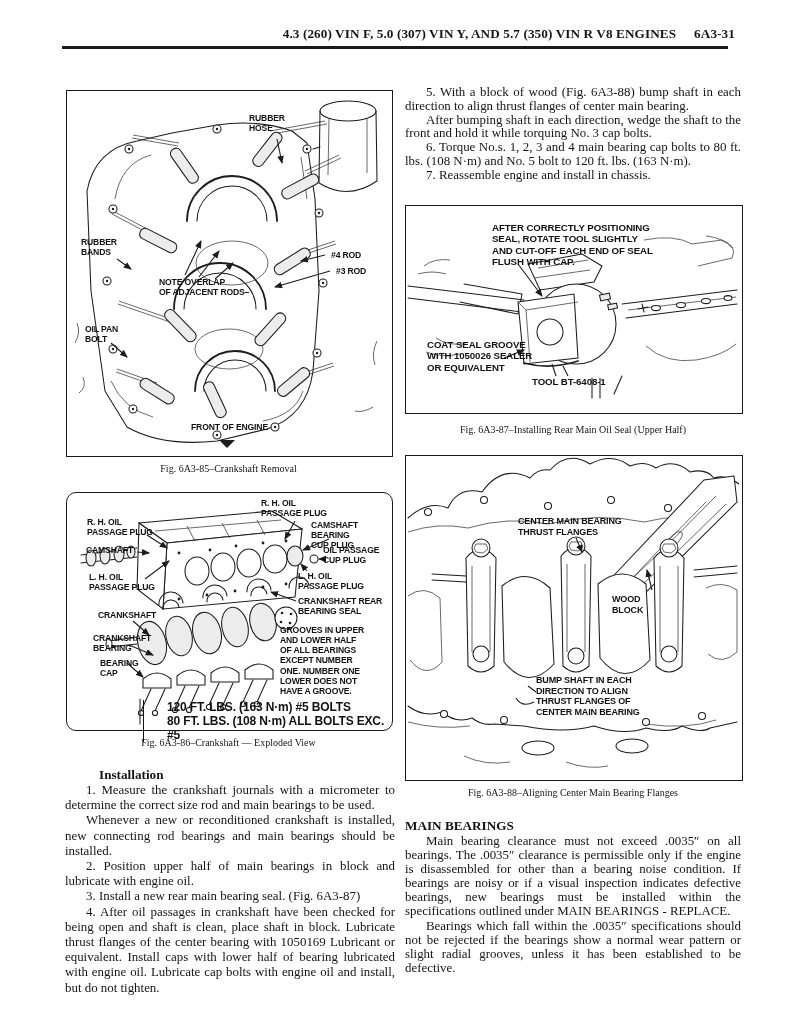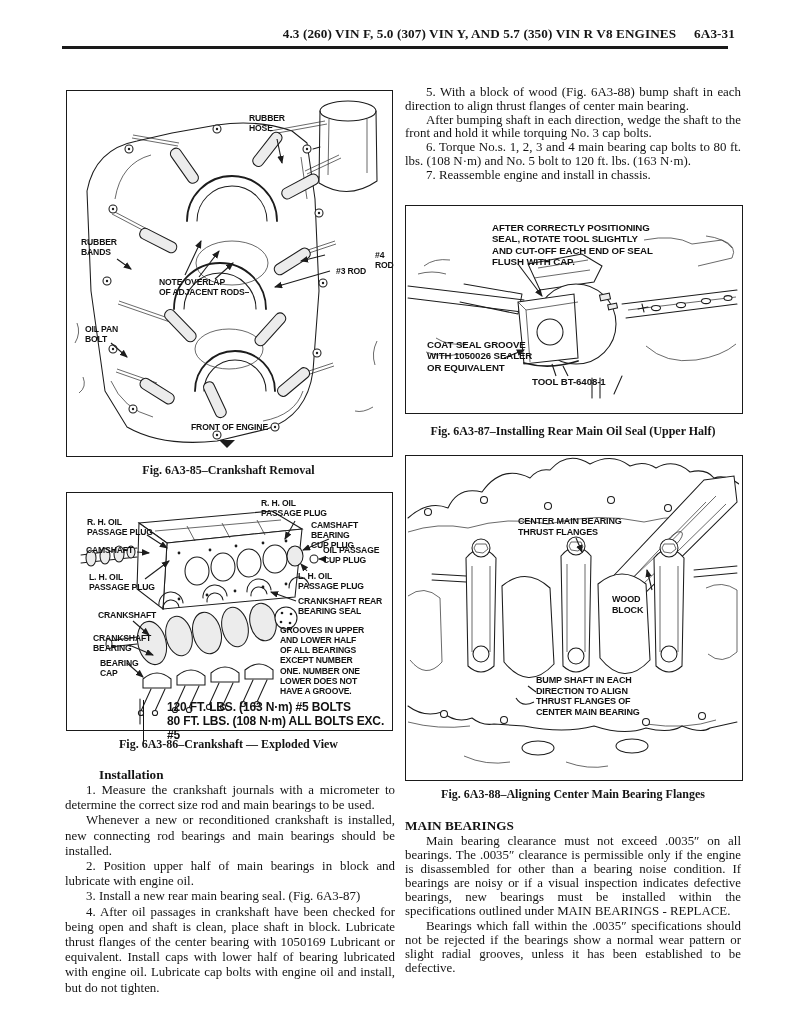--- a/index.html
+++ b/index.html
@@ -8,21 +8,21 @@
   .header{position:absolute;top:26px;right:56px;display:flex;gap:18px;
           font-weight:bold;font-size:13.2px;letter-spacing:.1px;}
   .rule{position:absolute;top:46px;left:62px;width:666px;height:2.6px;background:#1a1a1a;}
   .figbox{position:absolute;border:1.7px solid #1a1a1a;background:#fff;}
   .figbox svg{position:absolute;left:0;top:0;}
   .lbl{position:absolute;font-family:"Liberation Sans",sans-serif;font-weight:bold;
        font-size:8.6px;line-height:1.18;letter-spacing:-.15px;white-space:pre-line;color:#111;}
   .lbl.big{font-size:9.7px;letter-spacing:-.1px;}
   .lbl.center{text-align:center;}
   .lbl.bar{border-left:1.2px solid #111;padding-left:23px;font-size:12px;}
-  .caption{position:absolute;font-weight:bold;font-size:12px;text-align:center;color:#141414;}
+  .caption{position:absolute;font-weight:normal;font-size:10px;text-align:center;color:#141414;}
   .sechead{position:absolute;font-weight:bold;font-size:13.2px;color:#141414;}
   .bodytext{position:absolute;font-size:12.9px;color:#141414;}
   .bodytext p{margin:0;text-indent:21px;text-align:justify;}
   .steps{line-height:13.8px;}
   .install{line-height:15.2px;}
   .mainb{line-height:14.1px;}
   .s{fill:none;stroke:#1c1c1c;stroke-width:1.05;stroke-linecap:round;stroke-linejoin:round;}
   .s2{fill:none;stroke:#1c1c1c;stroke-width:1.8;stroke-linecap:round;}
   .thin{fill:none;stroke:#2a2a2a;stroke-width:.7;}
   .f{fill:#ececec;stroke:#1c1c1c;stroke-width:1.05;}
@@ -130,31 +130,31 @@
         <path d="M132,186 L152,160"></path>
         <path d="M148,188 L166,172"></path>
         <path d="M44,252 L60,266"></path>
       </g>
       <polygon points="152,349 168,349 160,357" fill="#1c1c1c"></polygon>
     </svg>
     <div class="lbl" style="left:182px;top:22px;">RUBBER
 HOSE</div>
     <div class="lbl" style="left:14px;top:146px;">RUBBER
 BANDS</div>
-    <div class="lbl" style="left:264px;top:159px;margin-left:44px;">#4 ROD</div>
+    <div class="lbl" style="left:264px;top:159px;">#4 ROD</div>
     <div class="lbl" style="left:269px;top:175px;text-align:center;">#3 ROD</div>
     <div class="lbl" style="left:92px;top:186px;">NOTE OVERLAP
 OF ADJACENT RODS–</div>
     <div class="lbl" style="left:18px;top:233px;">OIL PAN
 BOLT</div>
     <div class="lbl center" style="left:105px;top:331px;width:115px;">FRONT OF ENGINE</div>
   </div>
   <div class="caption" style="left:65px;top:463px;width:327px;">Fig. 6A3-85–Crankshaft Removal</div>
 
-  <div class="figbox" style="left:66px;top:492px;width:325px;height:237px;">
+  <div class="figbox" style="left:66px;top:492px;width:325px;height:237px;border-radius:10px;">
     <svg width="325" height="237" viewBox="0 0 325 237">
       <defs>
           <marker id="ah86" markerWidth="9" markerHeight="8" refX="6.5" refY="3" orient="auto">
             <path d="M0,0 L7.5,3 L0,6 Z" fill="#1c1c1c"></path>
           </marker>
         </defs>
 
       <path class="s" d="M14,62 L70,55 M14,70 L70,64"></path>
       <ellipse class="f" cx="24" cy="65" rx="5" ry="8"></ellipse>
         <ellipse class="f" cx="38" cy="63" rx="5" ry="8"></ellipse>

